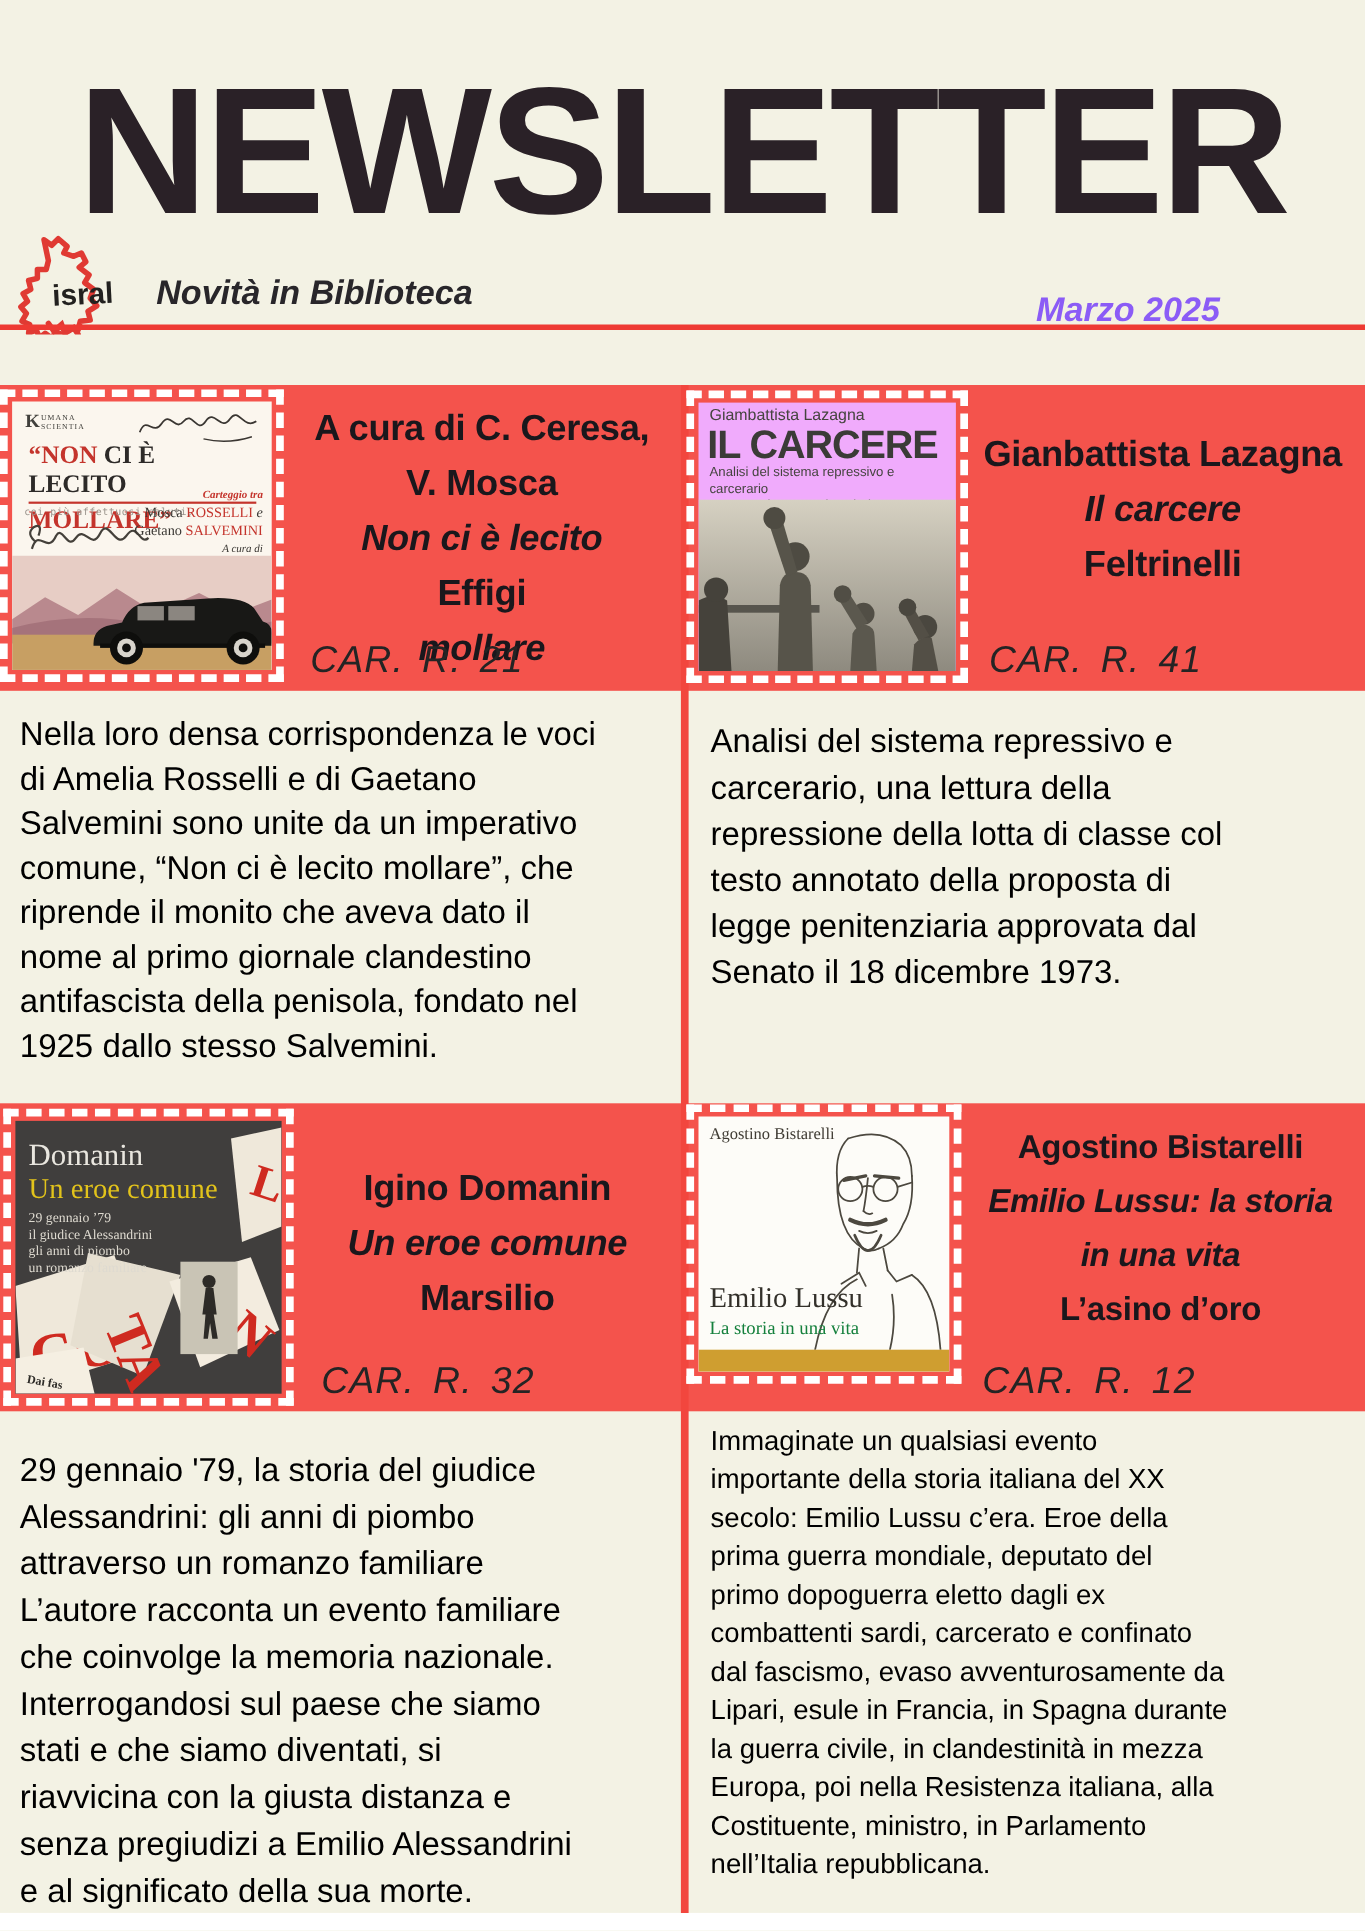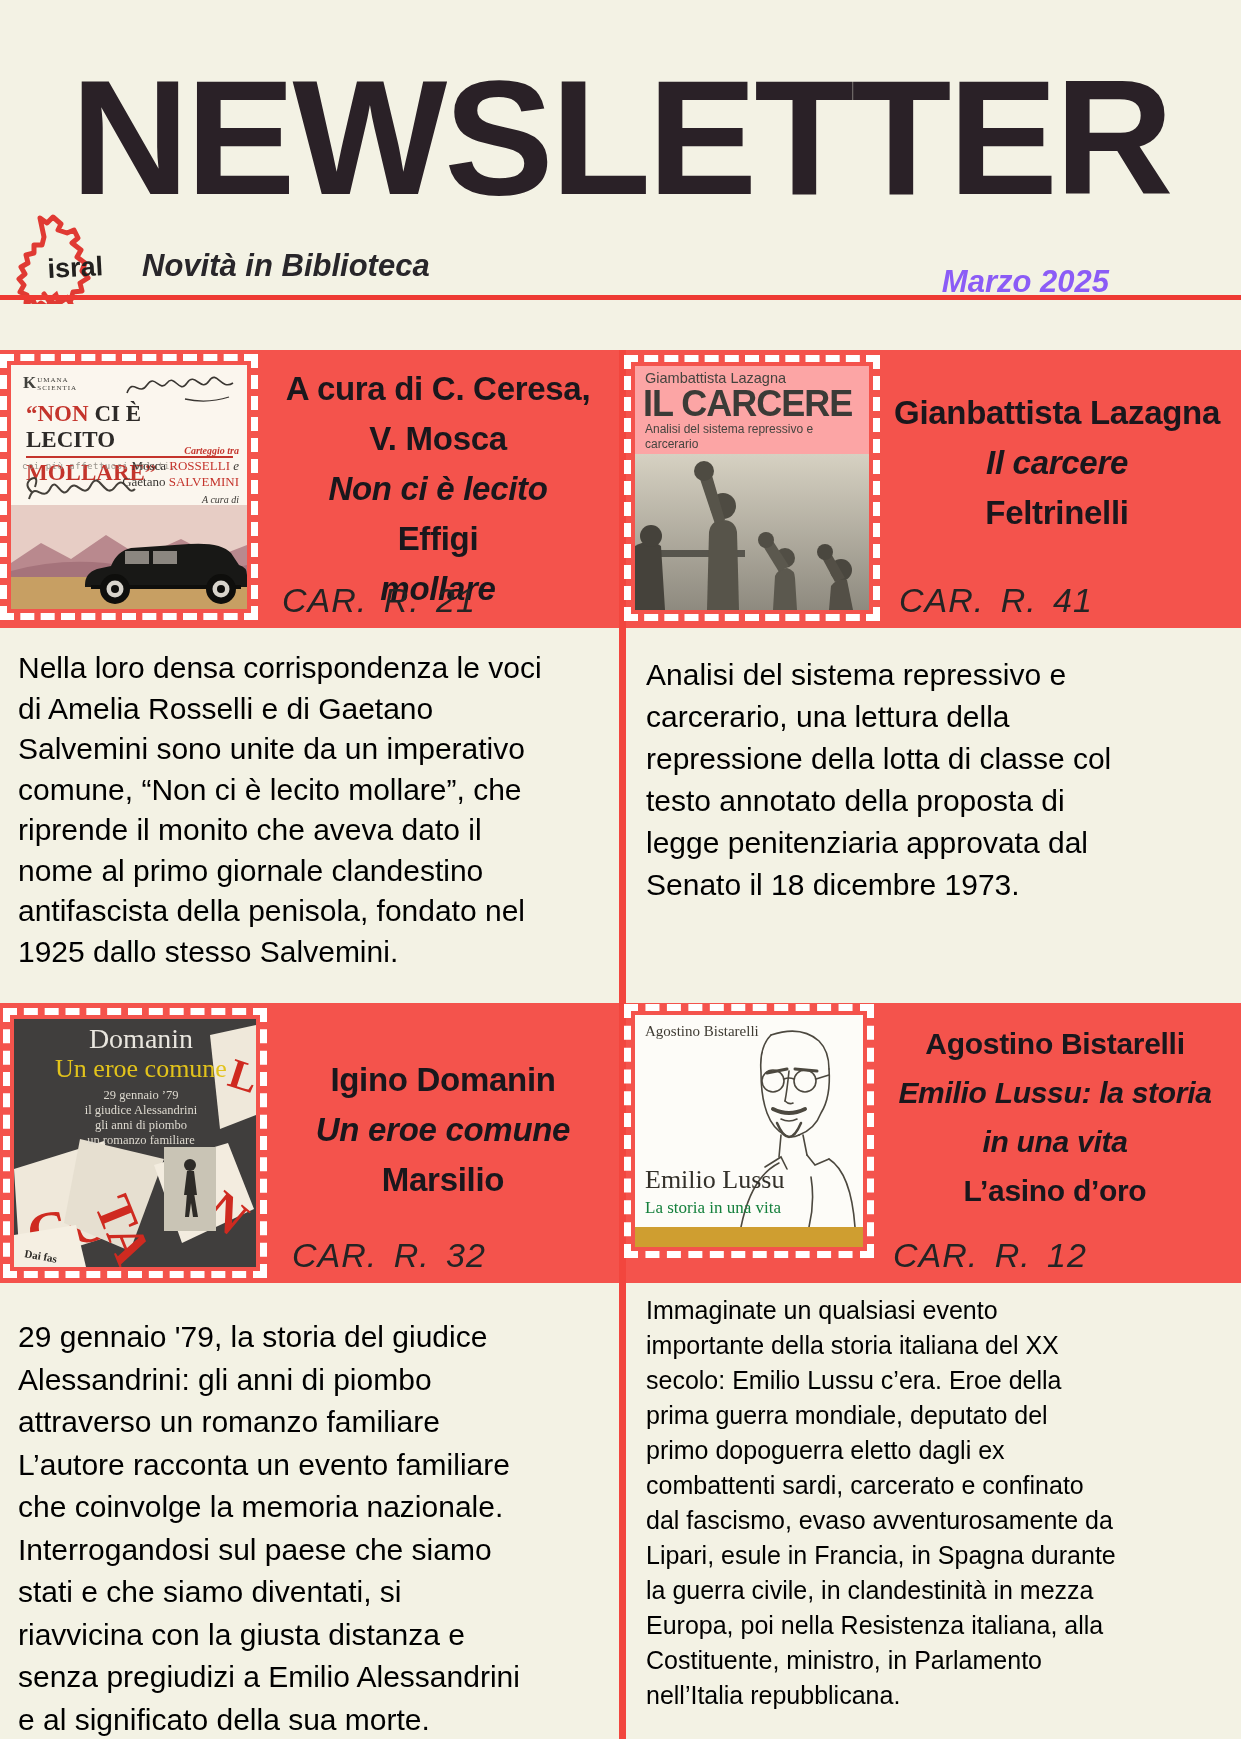--- a/index.html
+++ b/index.html
@@ -44,30 +44,30 @@
   .sig-salvemini{position:absolute;left:8px;top:104px;}
   .c1-credits{position:absolute;right:8px;top:80px;text-align:right;color:#3a3733;}
   .c1-tagline{font-size:10px;font-weight:bold;font-style:italic;color:#c4342c;margin-bottom:2px;}
   .c1-names{font-size:13px;line-height:16px;}
   .c1-names .rd{color:#c4342c;font-weight:normal;}
   .c1-curalabel{font-size:10px;font-style:italic;margin-top:4px;}
   .c1-curators{font-size:10.5px;margin-top:1px;}
   .c1-photo{position:absolute;left:0;right:0;bottom:0;}
 
   
-  .art2{background:#fca5a5;color:#45443f;}
+  .art2{background:#f0abfc;color:#45443f;}
   .c2-author{position:absolute;left:10px;top:4px;font-size:14.5px;}
   .c2-title{position:absolute;left:8px;top:17px;font-size:36px;font-weight:bold;letter-spacing:-1px;color:#3b3b37;}
   .c2-subs{position:absolute;left:10px;top:56px;font-size:12px;line-height:15px;}
   .c2-photo{position:absolute;left:0;right:0;bottom:0;}
 
   
   .art3{background:#403e3d;font-family:"Liberation Serif",serif;}
   .c3-art{position:absolute;inset:0;}
-  .c3-text{position:relative;z-index:1;padding:4px 0 0 12px;text-align:center;}
+  .c3-text{position:relative;z-index:1;padding:16px 0 0 12px;}
   .c3-author{font-size:28px;color:#e9e6df;line-height:31px;}
   .c3-title{font-size:26px;color:#e2c31b;line-height:30px;}
   .c3-subs{margin-top:4px;font-size:12.5px;line-height:15px;color:#dedad0;}
 
   
   .art4{background:#fdfcf8;font-family:"Liberation Serif",serif;}
   .c4-author{position:absolute;left:10px;top:8px;font-size:15px;color:#3f3b33;}
   .c4-portrait{position:absolute;right:2px;top:2px;}
   .c4-title{position:absolute;left:10px;top:150px;font-size:26px;color:#33302a;}
   .c4-sub{position:absolute;left:10px;top:183px;font-size:17px;color:#15803d;}

